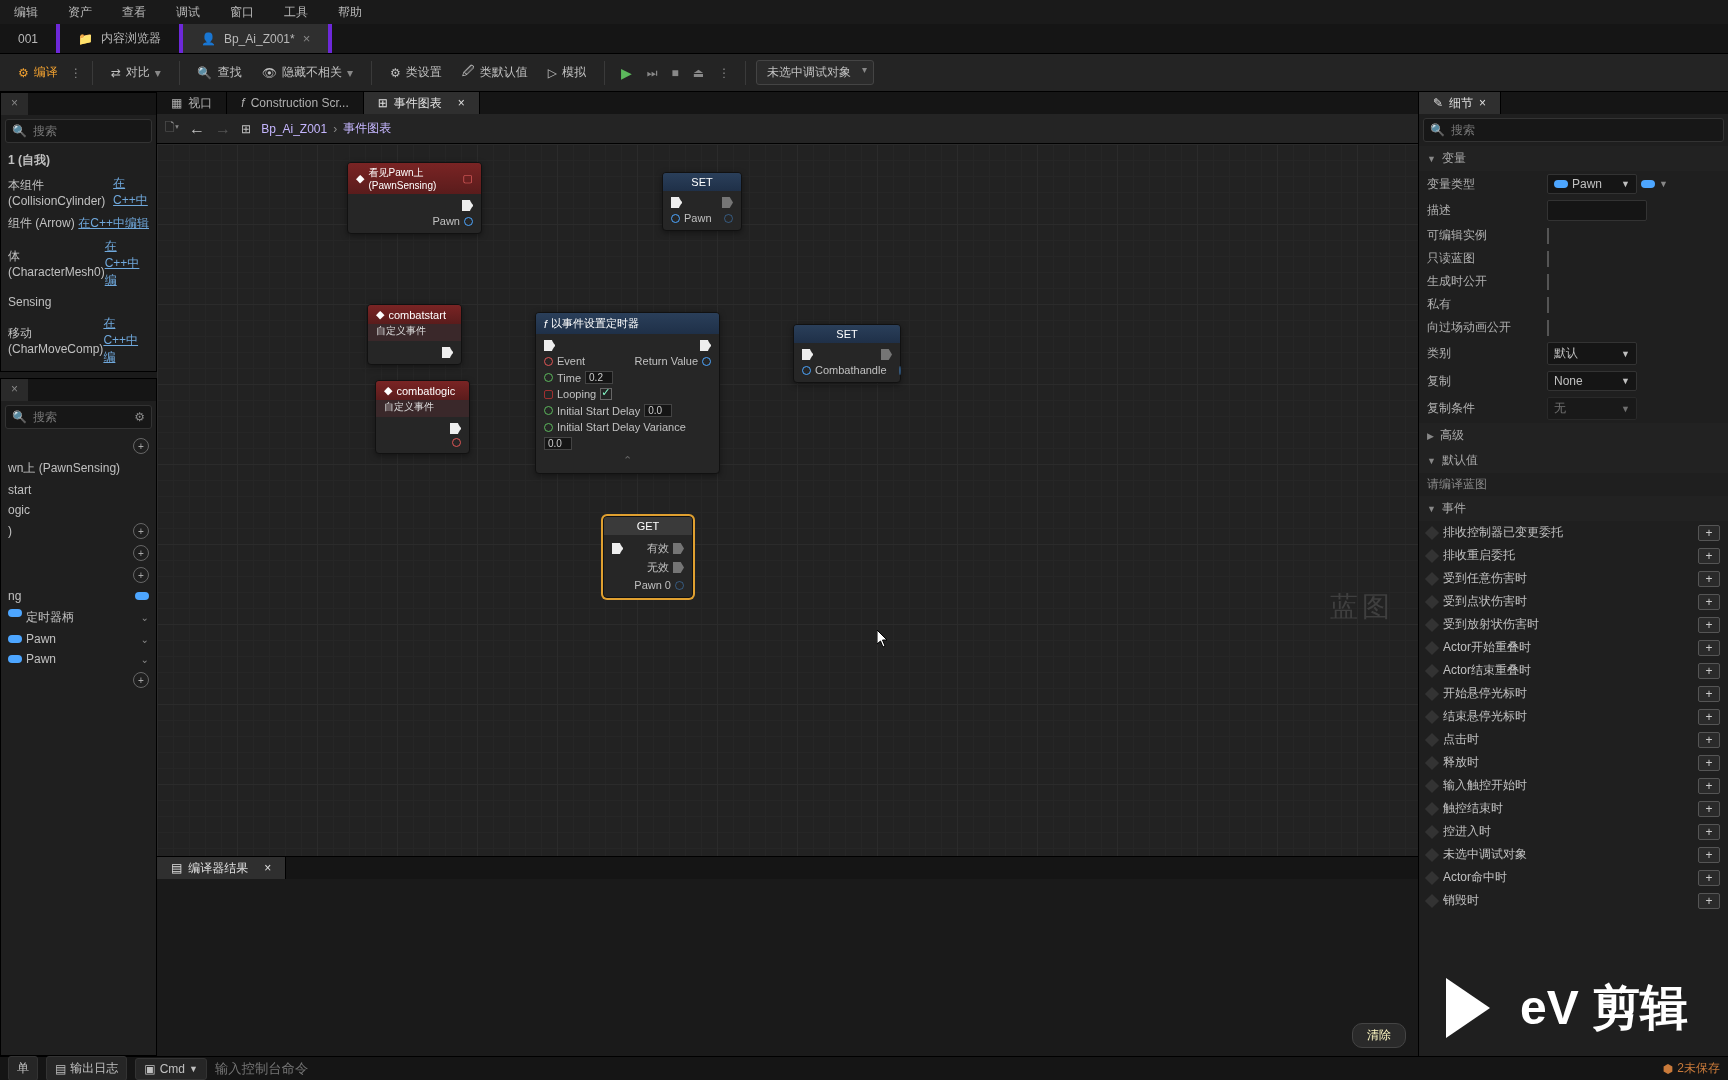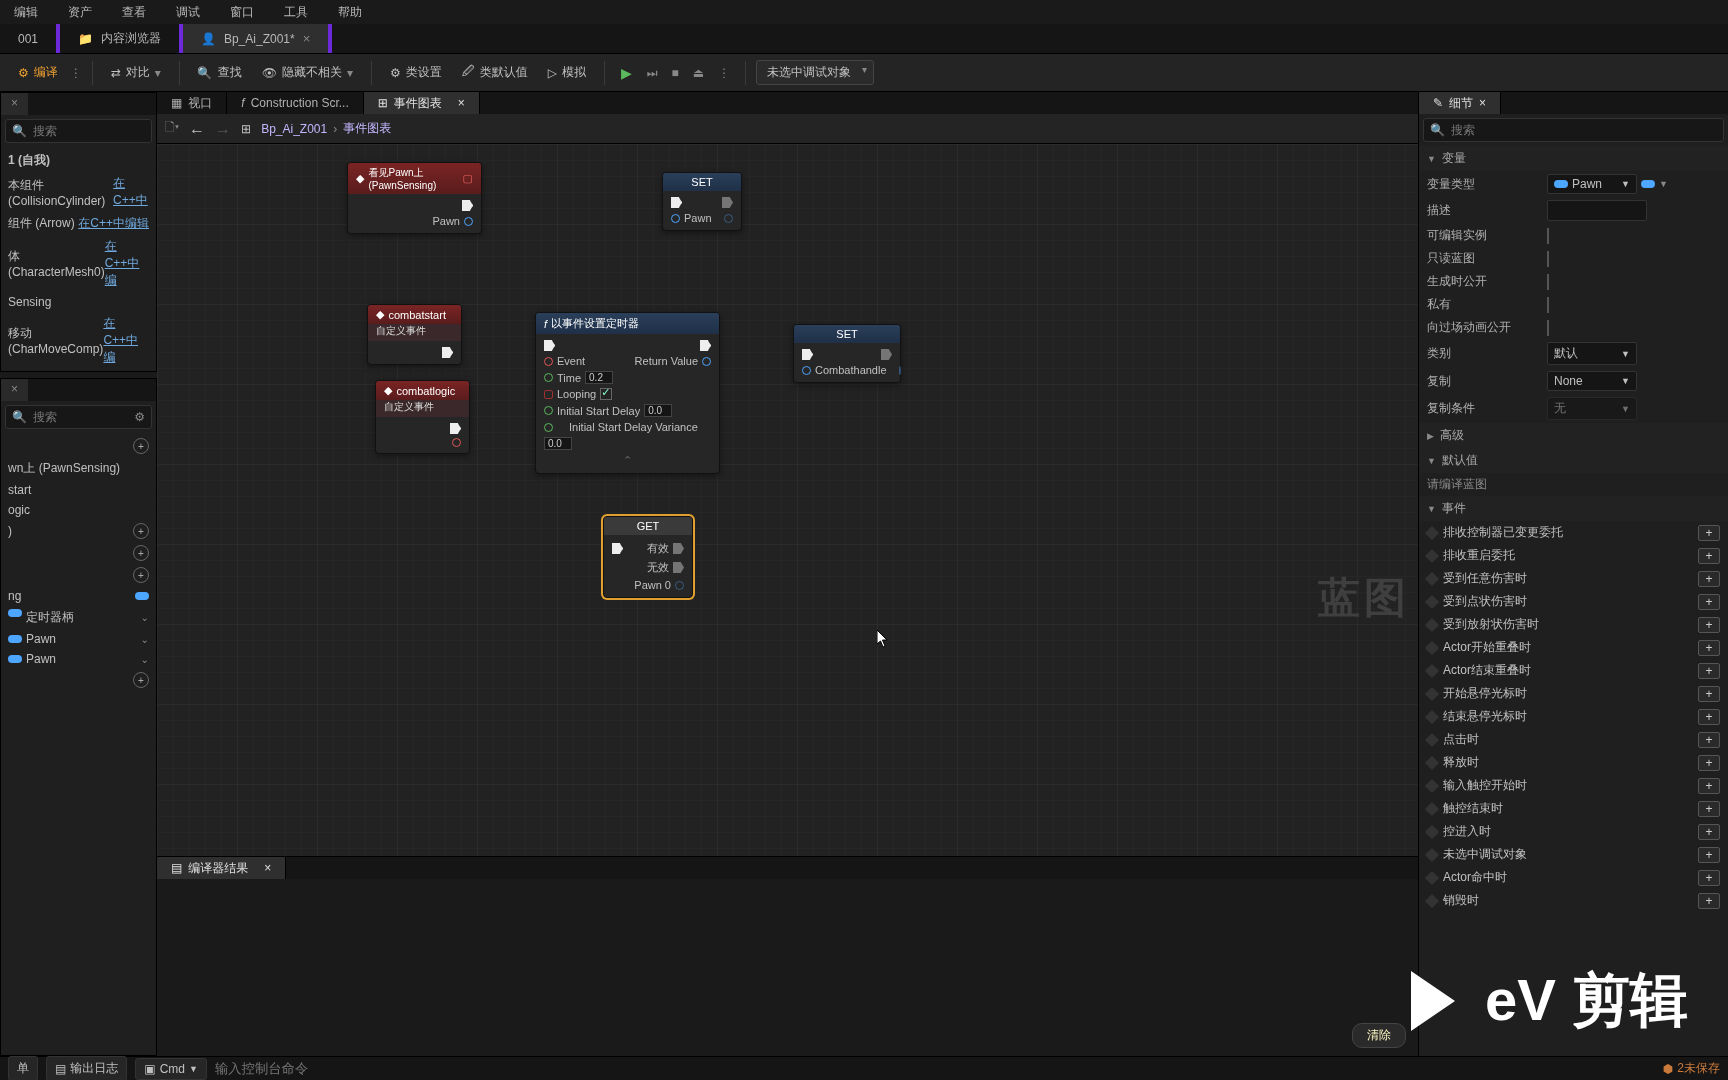--- a/index.html
+++ b/index.html
@@ -47,21 +47,21 @@
 
 .center { flex: 1; display: flex; flex-direction: column; background: #202020; position: relative; }
 .subtabs { height: 22px; background: #151515; display: flex; }
 .subtab { padding: 3px 14px; display: flex; align-items: center; gap: 6px; color: #b0b0b0; border-right: 1px solid #000; }
 .subtab.active { background: #2f2f2f; color: #e0e0e0; }
 .graphtoolbar { height: 30px; background: #242424; display: flex; align-items: center; gap: 10px; padding: 0 8px; border-bottom: 1px solid #000; }
 .breadcrumb { display: flex; align-items: center; gap: 6px; }
 .breadcrumb .bc { color: #c4b5fd; }
 .breadcrumb .sep { color: #888; }
 .zoom { position: absolute; right: 14px; top: 58px; color: #4a4a4a; font-size: 24px; font-weight: bold; }
-.watermark { position: absolute; right: 8px; bottom: 230px; color: #3f3f3f; font-size: 42px; font-weight: bold; letter-spacing: 4px; }
+.watermark { position: absolute; right: 24px; bottom: 230px; color: #3f3f3f; font-size: 28px; font-weight: normal; letter-spacing: 4px; }
 
 
 .graph { position: absolute; left: 0; right: 0; top: 52px; bottom: 200px; background: #222; background-image: linear-gradient(#2b2b2b 1px, transparent 1px), linear-gradient(90deg, #2b2b2b 1px, transparent 1px), linear-gradient(#262626 1px, transparent 1px), linear-gradient(90deg, #262626 1px, transparent 1px); background-size: 80px 80px, 80px 80px, 16px 16px, 16px 16px; overflow: hidden; }
 
 .node { position: absolute; background: #262626; border: 1px solid #111; border-radius: 4px; font-size: 11px; box-shadow: 0 2px 6px rgba(0,0,0,.4); }
 .node .title { padding: 3px 8px; border-radius: 3px 3px 0 0; color: #fff; display: flex; align-items: center; gap: 4px; }
 .node .title.red { background: linear-gradient(#7a2424,#5a1c1c); }
 .node .title.blue { background: linear-gradient(#2a3f5a,#1f3048); }
 .node .sub { font-size: 10px; color: #ddd; padding: 0 8px 3px; background: #3a282a; }
 .node .body { padding: 6px 8px; display: flex; flex-direction: column; gap: 4px; }
@@ -105,21 +105,21 @@
 .statusbar { position: absolute; left: 0; right: 0; bottom: 0; height: 24px; background: #151515; display: flex; align-items: center; padding: 0 8px; gap: 8px; border-top: 1px solid #000; }
 .statusbar .sbtn { background: #262626; padding: 3px 8px; border: 1px solid #333; border-radius: 3px; display: inline-flex; gap: 4px; align-items: center; }
 .statusbar input { flex: 1; background: transparent; border: none; outline: none; color: #888; }
 .unsaved { color: #c97a3a; margin-left: auto; display: flex; gap: 4px; align-items: center; }
 
 .cursor { position: absolute; left: 720px; top: 538px; width: 12px; height: 18px; pointer-events: none; }
 .cursor svg { width: 12px; height: 18px; }
 
 .iconmono { font-family: monospace; }
 
-.evlogo { position: absolute; right: 40px; bottom: 40px; color: #fff; font-size: 58px; font-weight: bold; display: flex; align-items: center; gap: 20px; }
+.evlogo { position: absolute; right: 40px; bottom: 40px; color: #fff; font-size: 48px; font-weight: bold; display: flex; align-items: center; gap: 20px; }
 .evlogo .tri2 { width: 0; height: 0; border-left: 44px solid #fff; border-top: 30px solid transparent; border-bottom: 30px solid transparent; margin-right: 10px; }
 </style>
 </head>
 <body>
 
 <div class="menubar">
   <span>编辑</span>
   <span>资产</span>
   <span>查看</span>
   <span>调试</span>
@@ -444,21 +444,21 @@
               </span>
             </div>
           <div class="row">
               <span style="display:flex;gap:4px;align-items:center">
                 <span class="pin green"></span>
                 <span>Initial Start Delay</span>
                 <input class="pininput" value="0.0" style="">
               </span>
             </div>
           <div class="row">
-              <span style="display:flex;gap:16px;align-items:center">
+              <span style="display:flex;gap:4px;align-items:center">
                 <span class="pin green"></span>
                 <span>Initial Start Delay Variance</span>
               </span>
             </div>
           <div class="row">
               <input class="pininput" value="0.0" style="">
             </div>
           <div style="text-align:center;color:#666">⌃</div>
         </div>
       </div>

